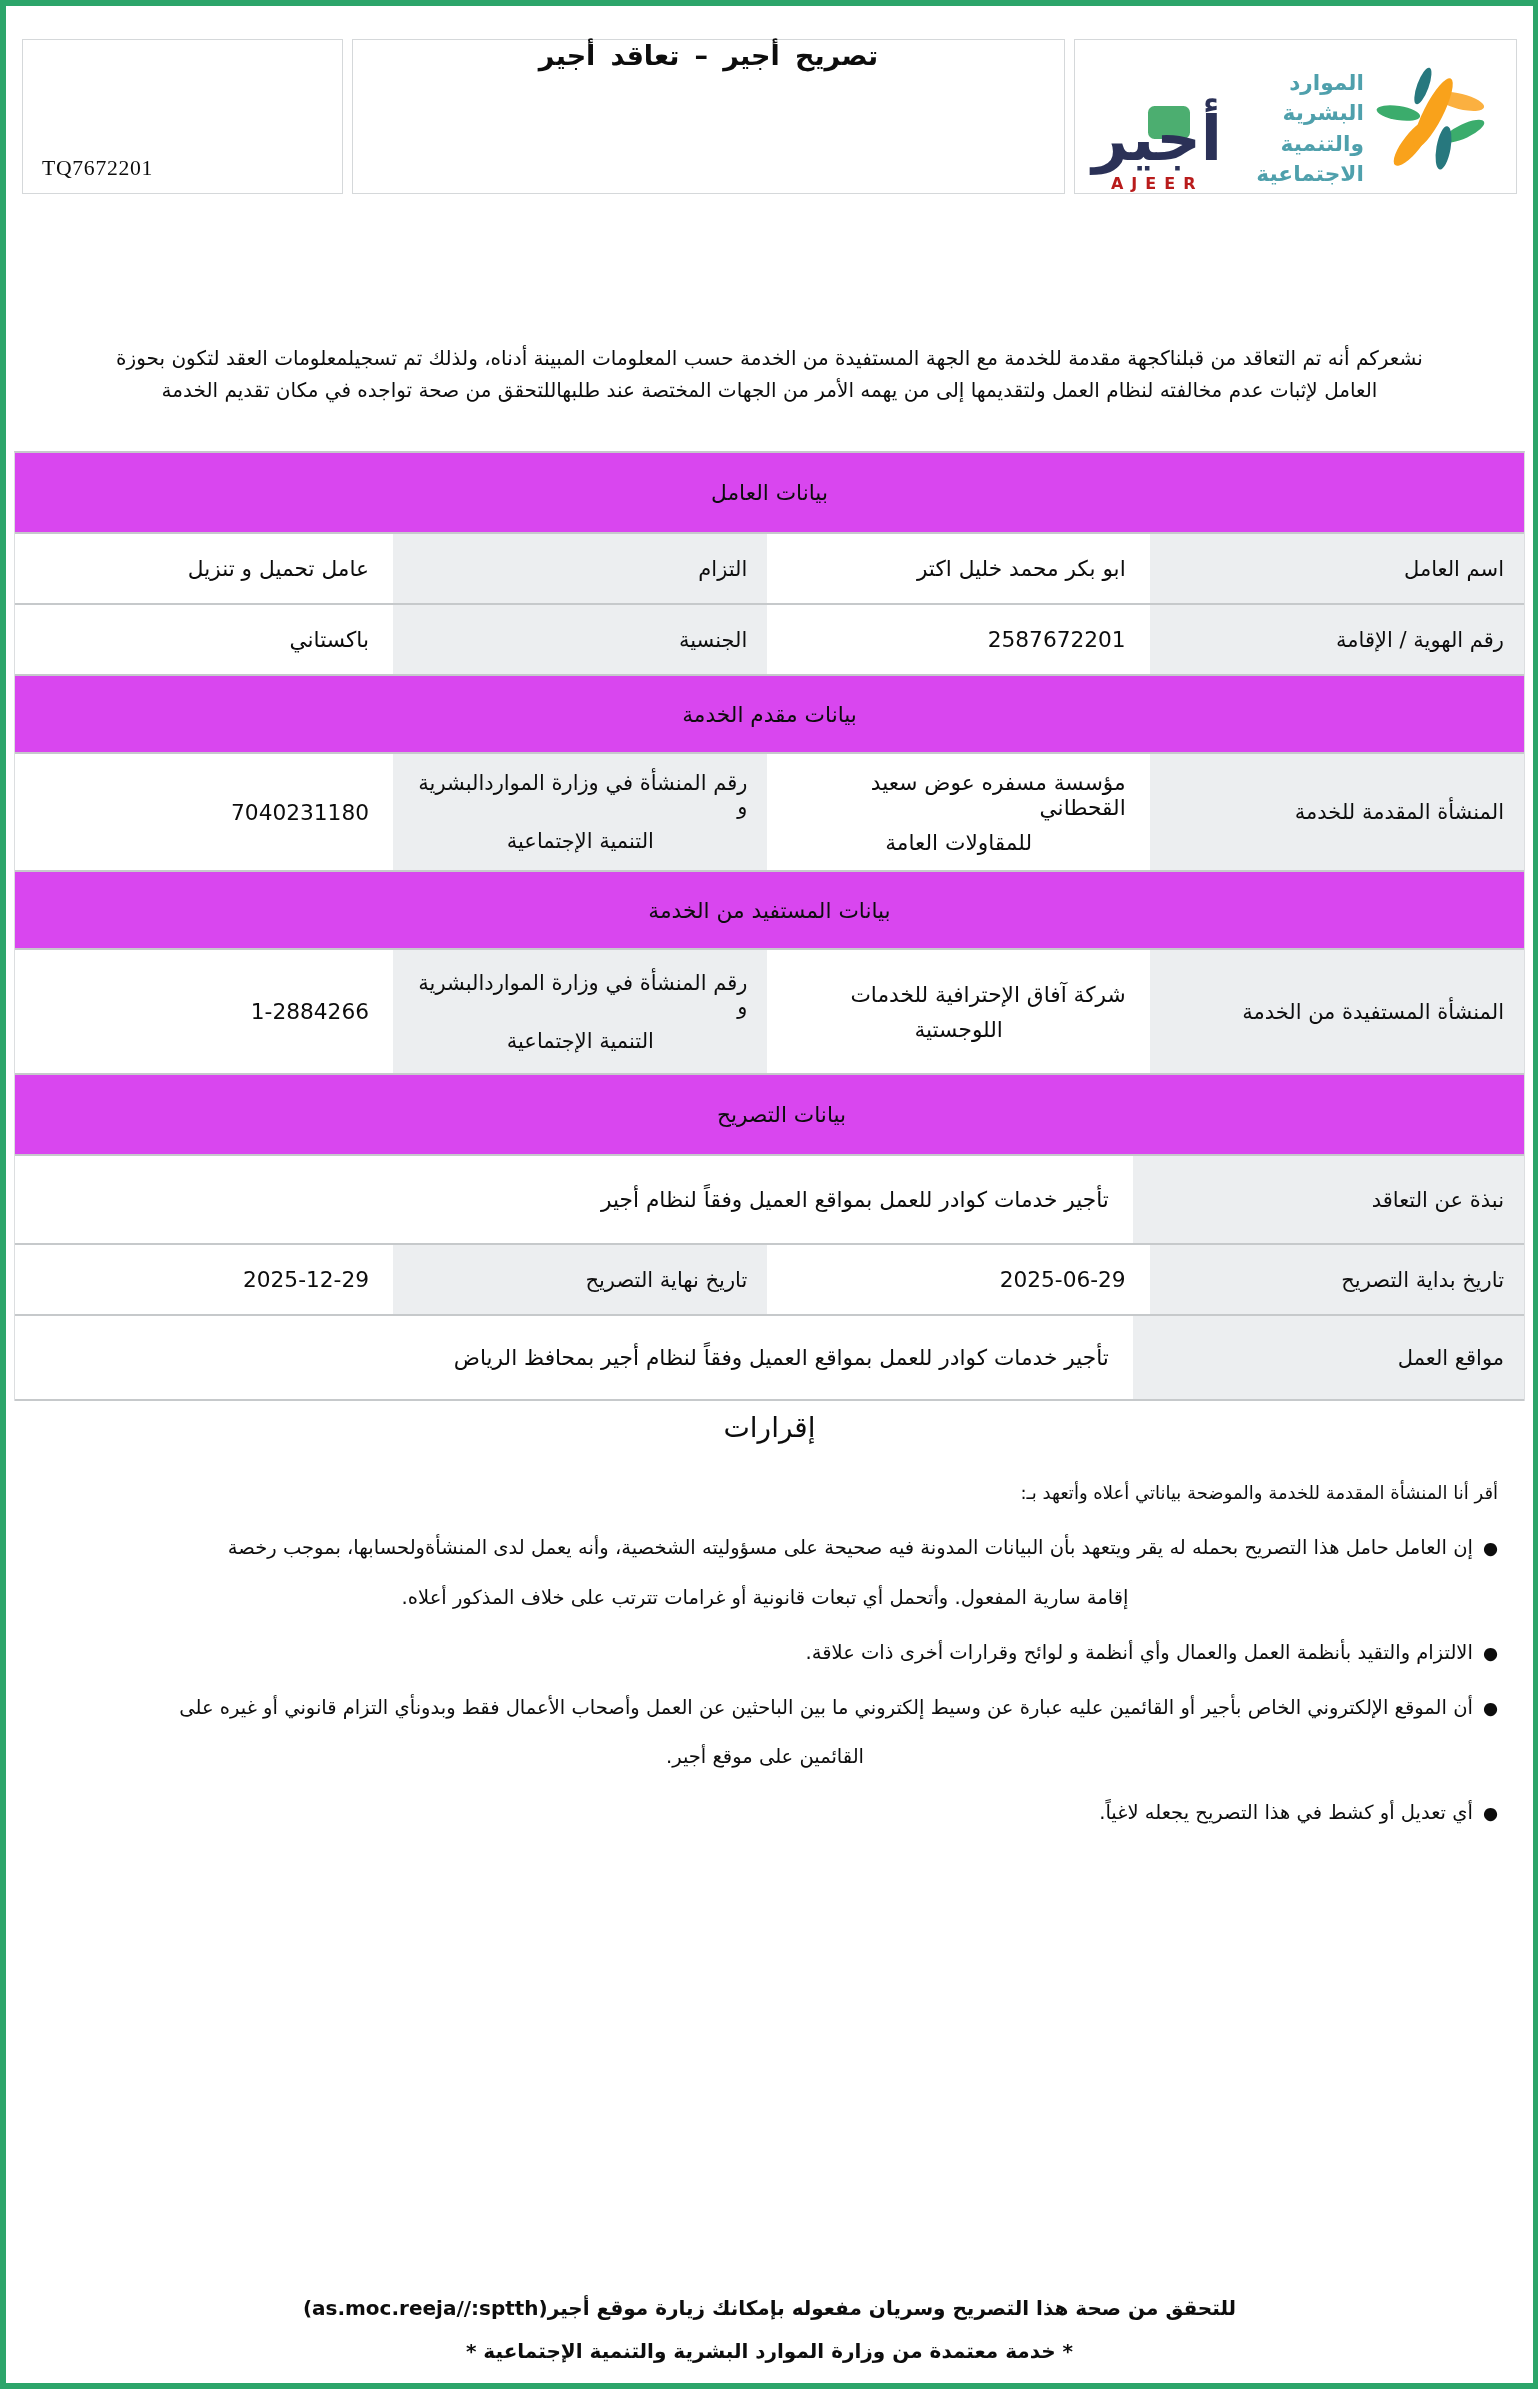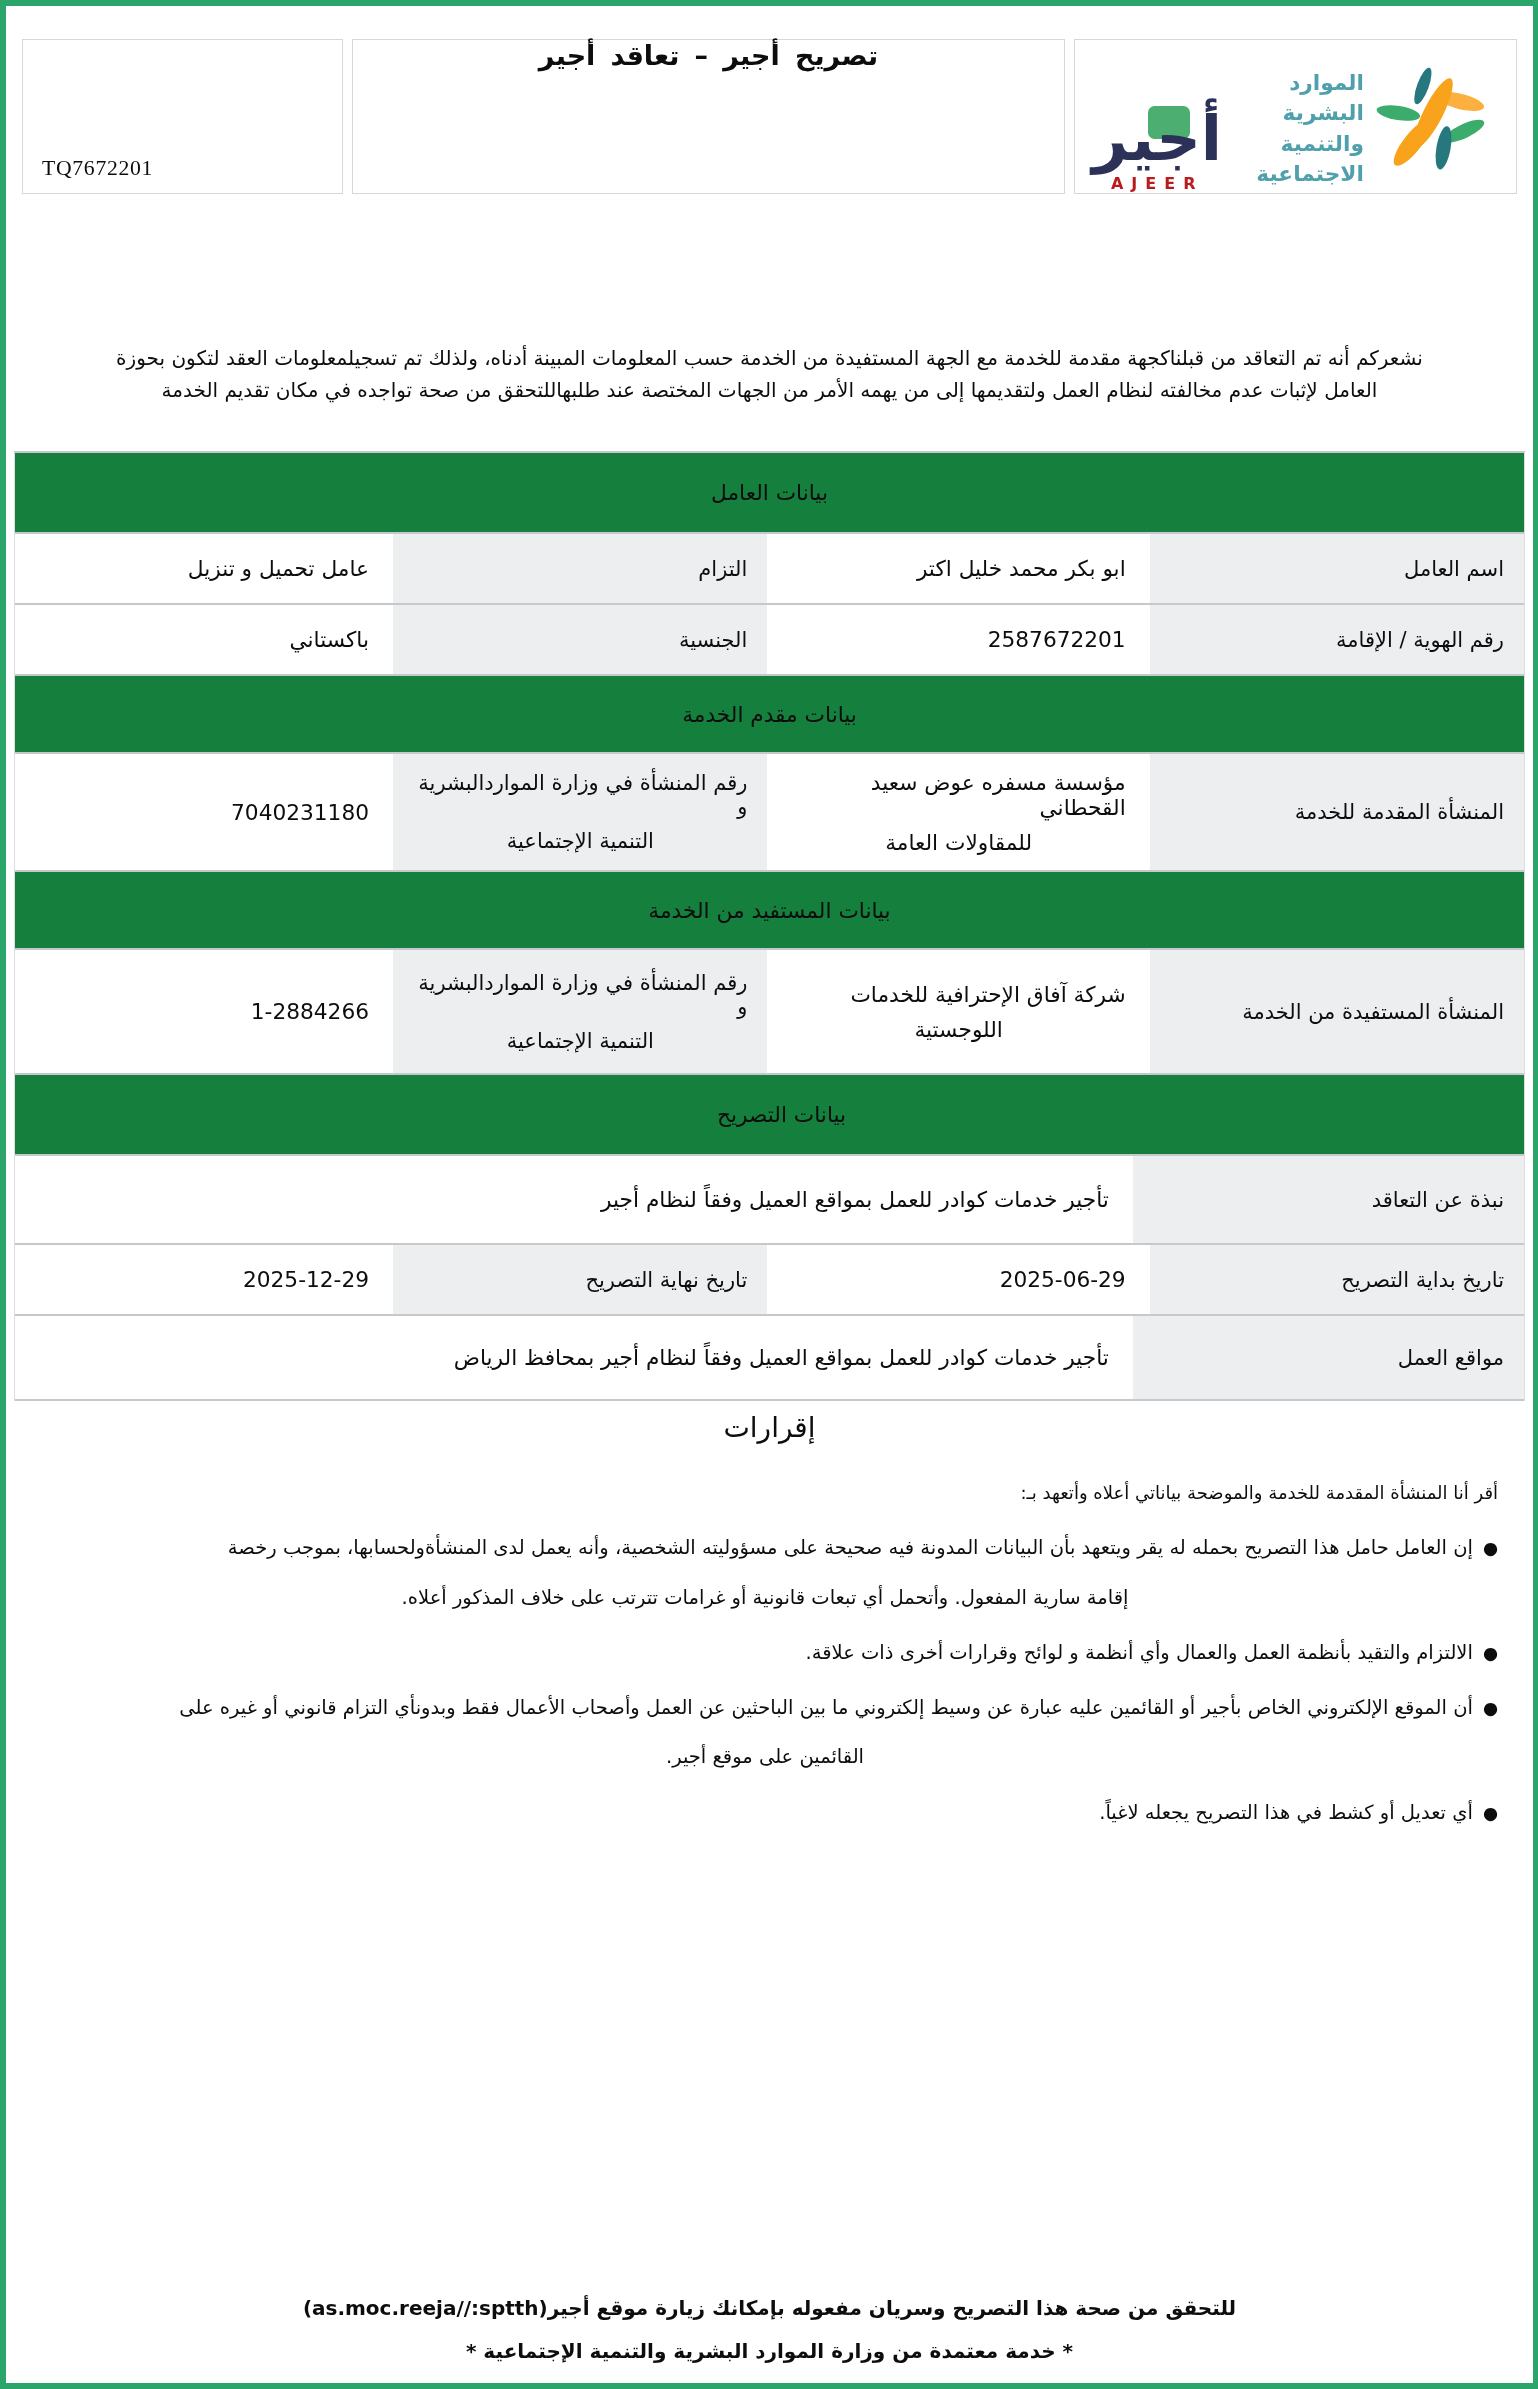--- a/index.html
+++ b/index.html
@@ -30,21 +30,21 @@
 
   .ministry { display:flex; align-items:center; gap:5.8px; }
   .min-text { direction:rtl; text-align:right; color:#4fa0ac; font-size:21.7px; font-weight:bold; line-height:1.4; }
   .min-emblem svg { width:129px; height:129px; display:block; }
 
   
   .intro { margin:148px 21.7px 0 21.7px; direction:rtl; text-align:center; font-size:20px; line-height:1.6; }
 
   
   .doc-table { margin:45px 8px 0 8px; border-left:1.4px solid #dcdee0; border-right:1.4px solid #dcdee0; border-top:2.9px solid #c6c9cb; }
-  .t-sec { background:#15803d; display:flex; align-items:center; justify-content:center;
+  .t-sec { background:#d946ef; display:flex; align-items:center; justify-content:center;
            font-size:21.7px; border-bottom:2.9px solid #c6c9cb; direction:rtl; }
   .t-row { display:flex; direction:rtl; gap:4.3px; background:#ffffff; border-bottom:2.9px solid #c6c9cb; }
   .t-cell { flex:1 1 0; box-sizing:border-box; display:flex; flex-direction:column; justify-content:center;
             padding:5.8px 20px; font-size:21.7px; direction:rtl; text-align:right; }
   .t-cell.lab { background:#eceef0; font-size:21px; }
   .t-cell.span3 { flex:3.06 1 0; }
   .l2 { text-align:center; margin-top:10px; }
   .hsec1 { height:79px; } .hsec2 { height:76px; } .hsec3 { height:76px; } .hsec4 { height:79px;padding-left:24px; }
   .hr-worker { height:69px; } .hr-id { height:69px; }
   .hr-provider { height:116px; } .hr-benef { height:123px; }

